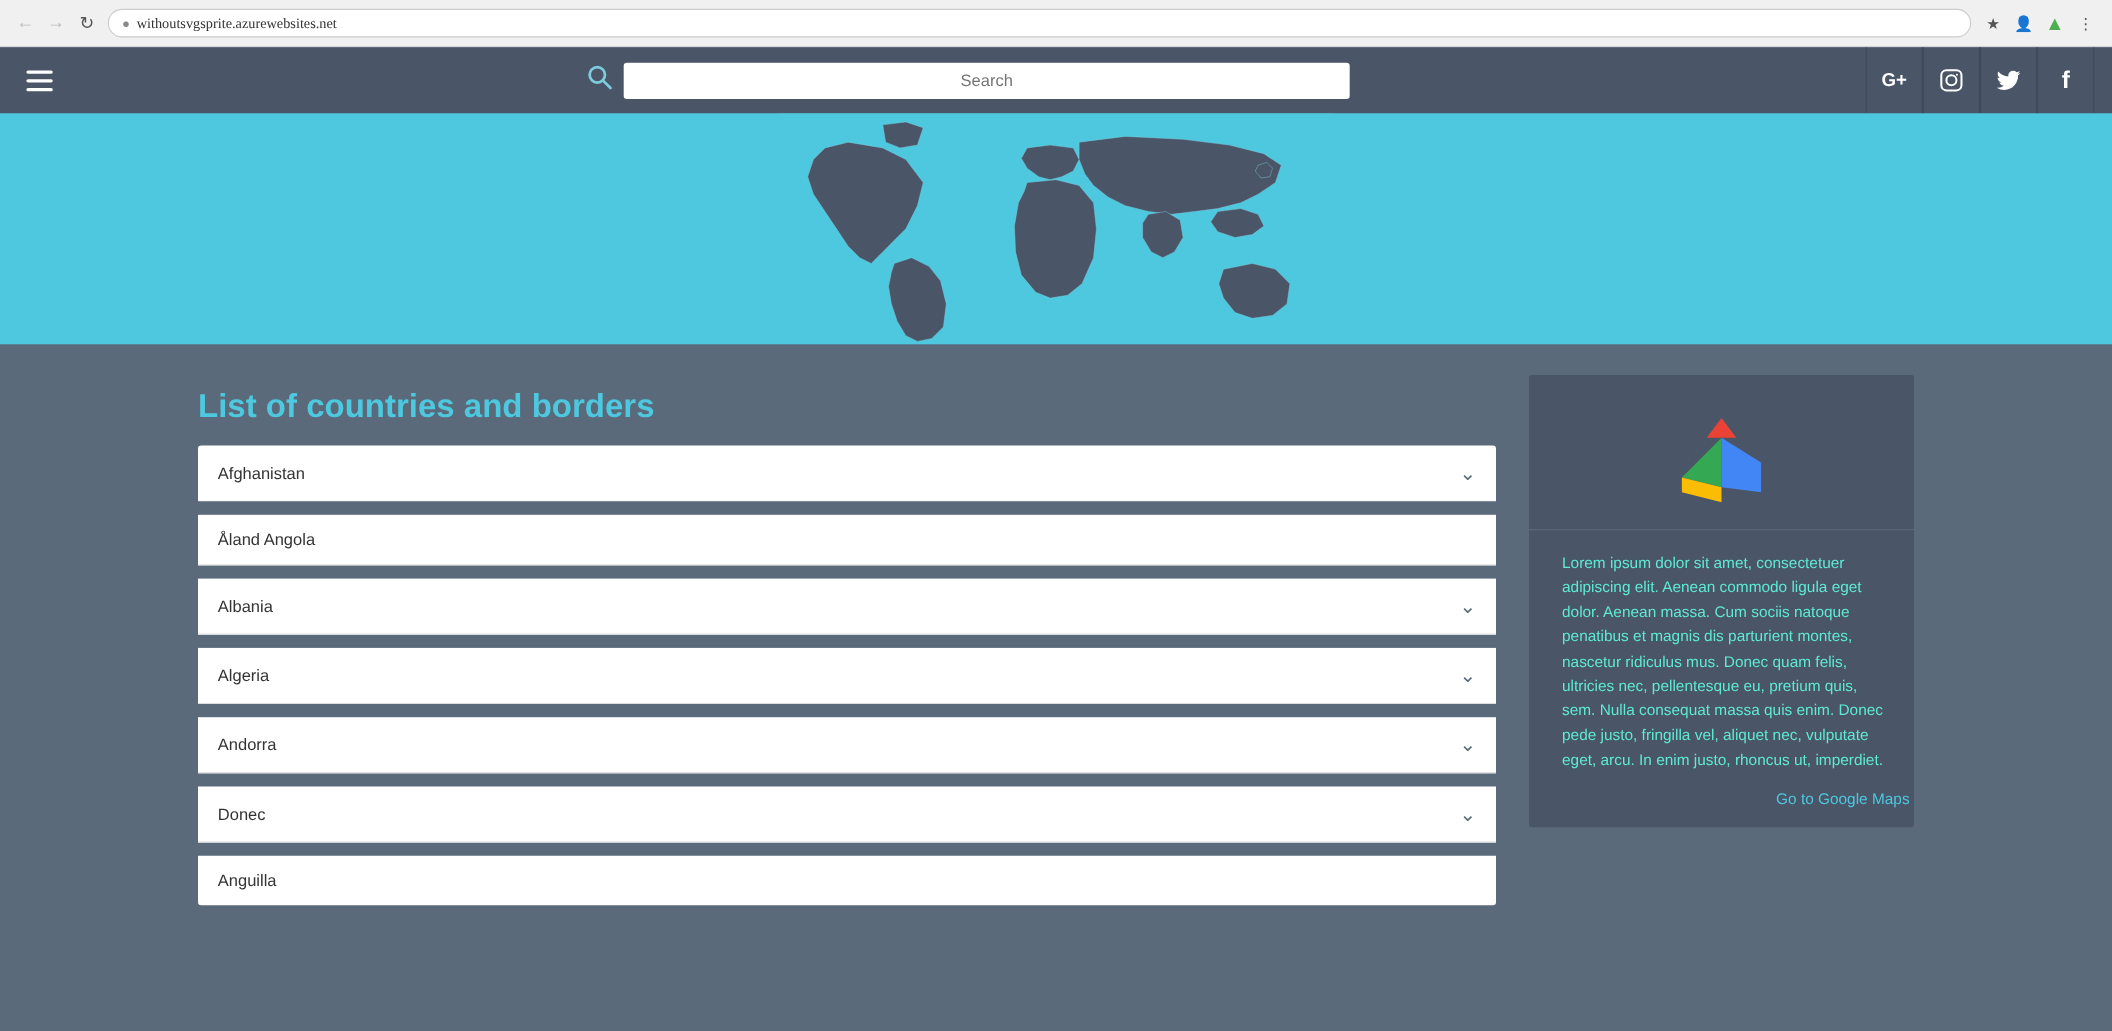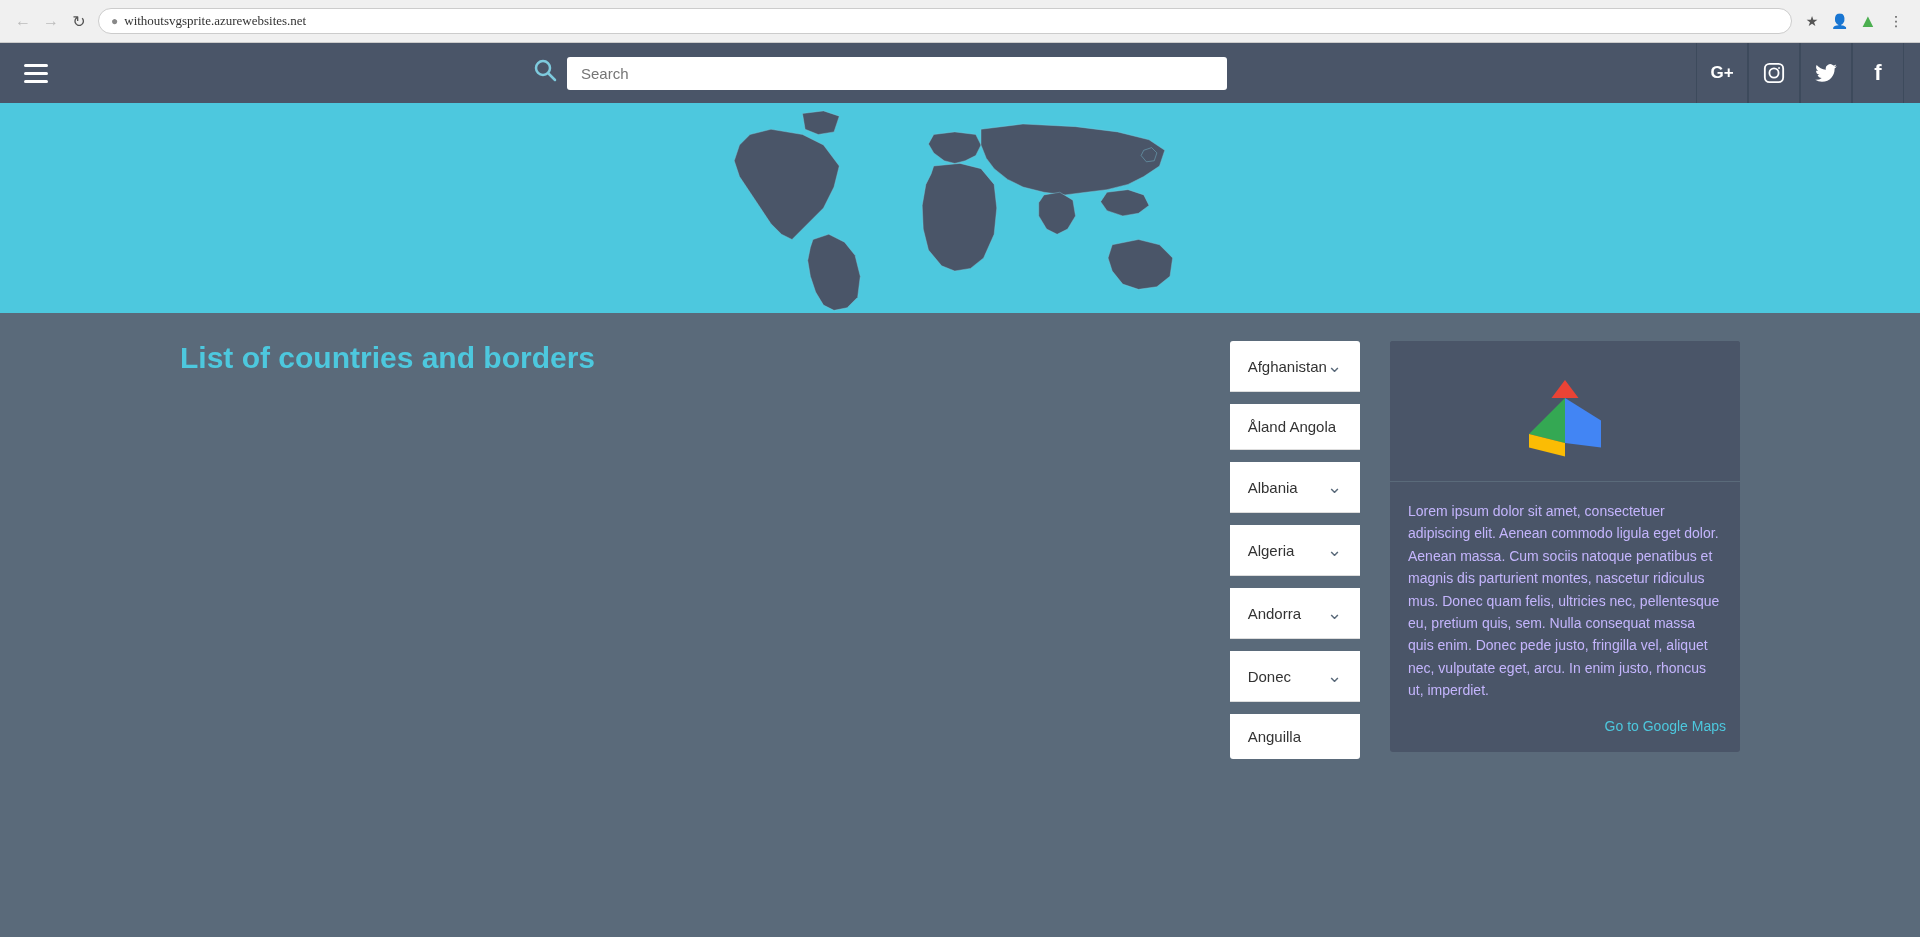--- a/index.html
+++ b/index.html
@@ -111,20 +111,21 @@
     }
     .search-input {
       width: 660px;
       padding: 8px 14px;
       border: none;
       border-radius: 3px;
       font-size: 15px;
       color: #000000;
       outline: none;
       background: white;
+      text-align: center;
     }
     .social-icons {
       display: flex;
       gap: 0;
     }
     .social-icon-btn {
       width: 52px;
       height: 60px;
       background: transparent;
       border: 1px solid #3d4a5c;
@@ -167,21 +168,22 @@
       color: #4dc8de;
       font-size: 30px;
       font-weight: bold;
       margin-bottom: 18px;
       width: 100%;
     }
 
     .left-column {
       flex: 1;
       display: flex;
-      flex-direction: row;
+      flex-direction: column;
+      margin-top: 12px;
     }
 
     .country-list {
       display: flex;
       flex-direction: column;
       gap: 12px;
     }
 
     .country-item {
       background: white;
@@ -221,30 +223,30 @@
       border-bottom: 1px solid #5a6a7a;
     }
 
     
     .maps-icon {
       width: 100px;
       height: 90px;
     }
 
     .sidebar-text {
-      color: #c4b5fd;
+      color: #5eead4;
       font-size: 14px;
       line-height: 1.6;
-      padding: 18px 18px 12px 18px;
+      padding: 18px 18px 12px 30px;
     }
 
     .go-to-maps-link {
       display: block;
       text-align: right;
-      padding: 4px 14px 18px 18px;
+      padding: 4px 4px 18px 18px;
       color: #4dc8de;
       font-size: 14px;
       text-decoration: none;
       cursor: pointer;
     }
   </style>
 </head>
 <body>
 
 <div class="browser-chrome">

